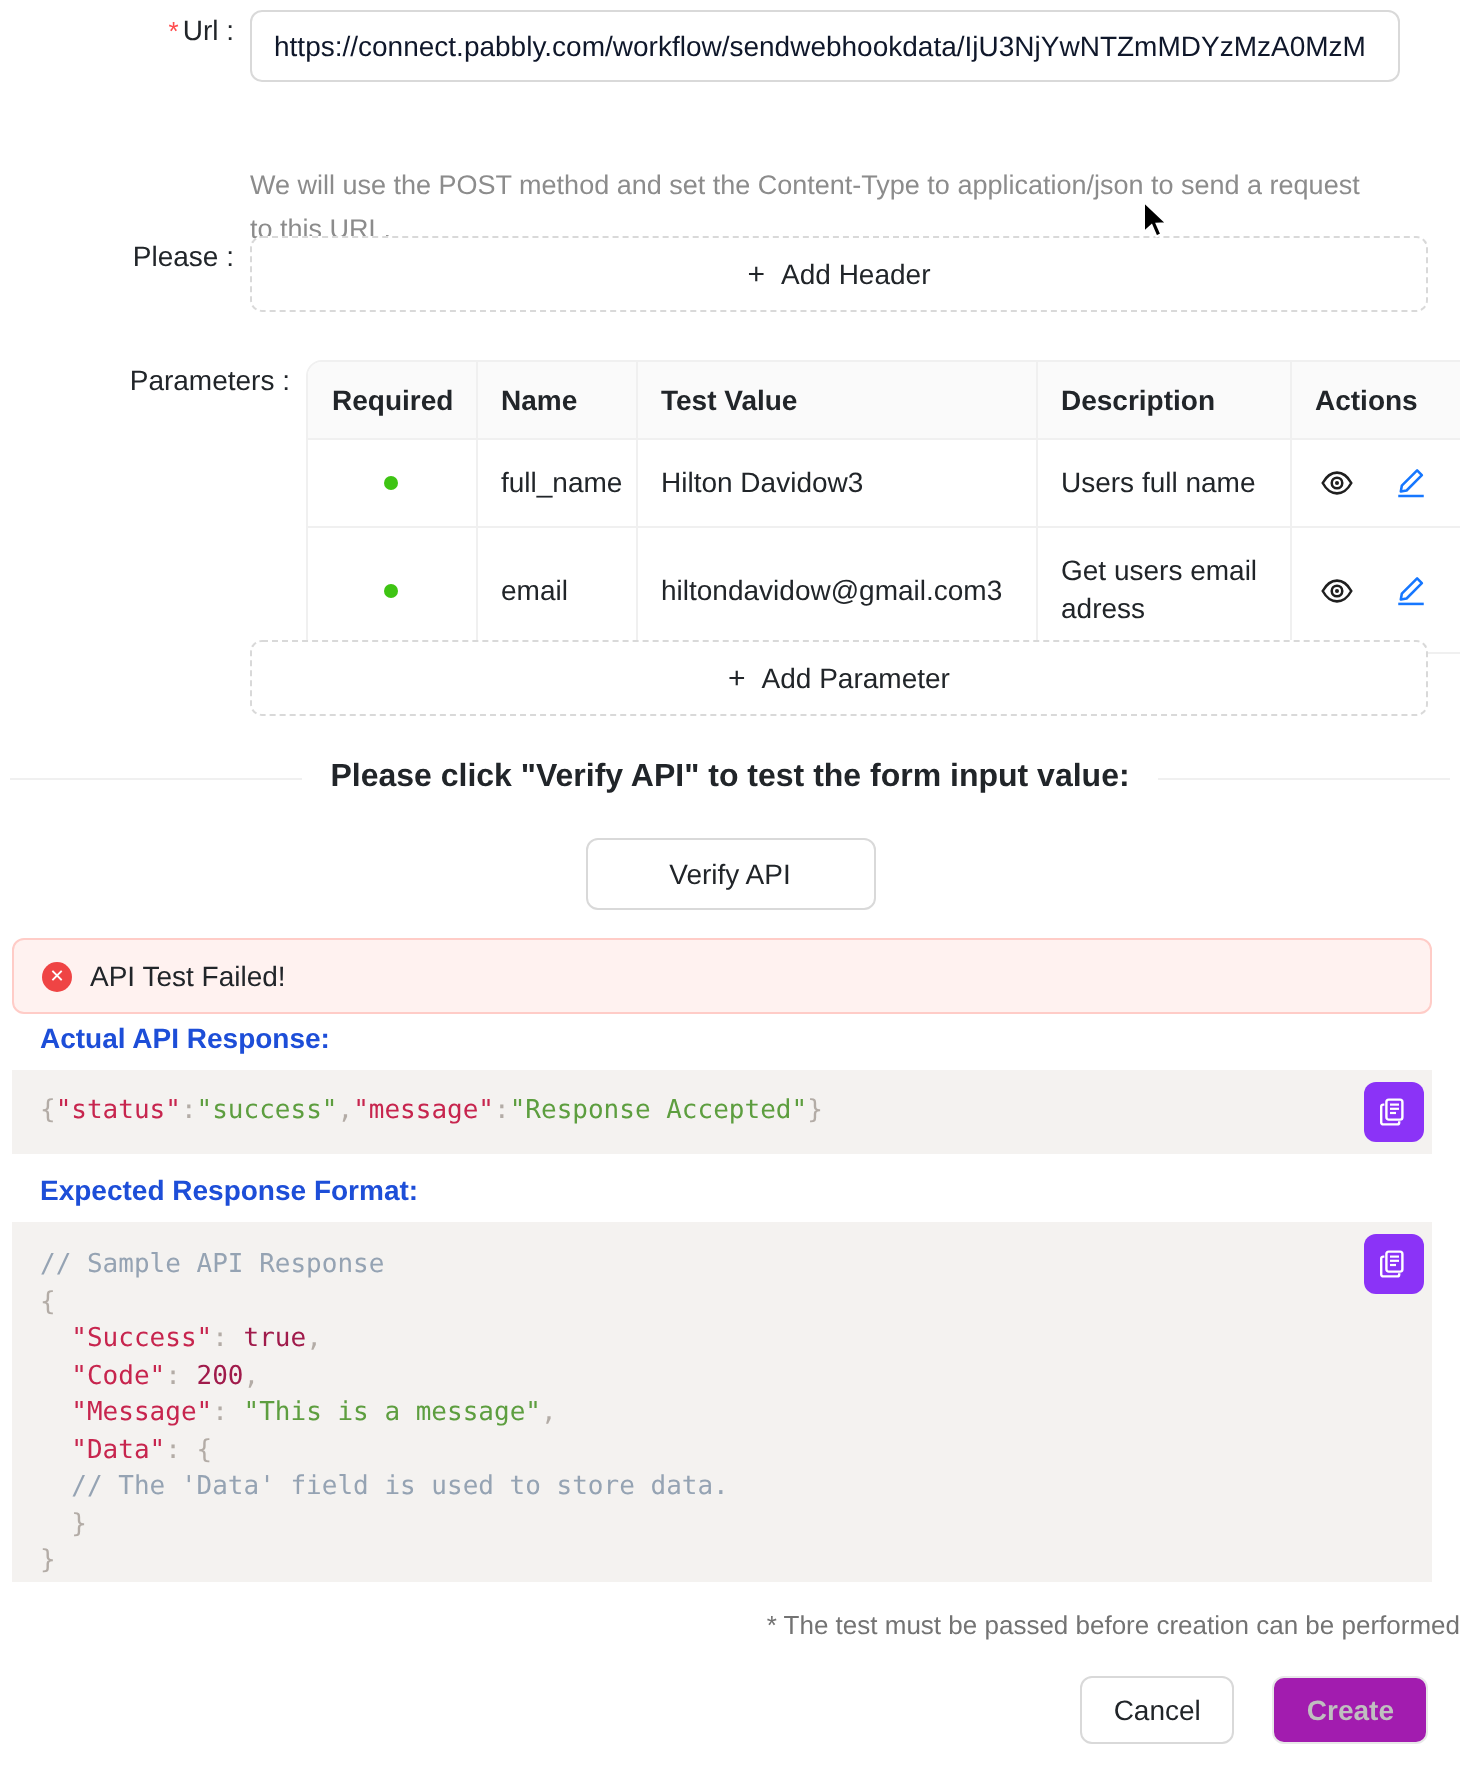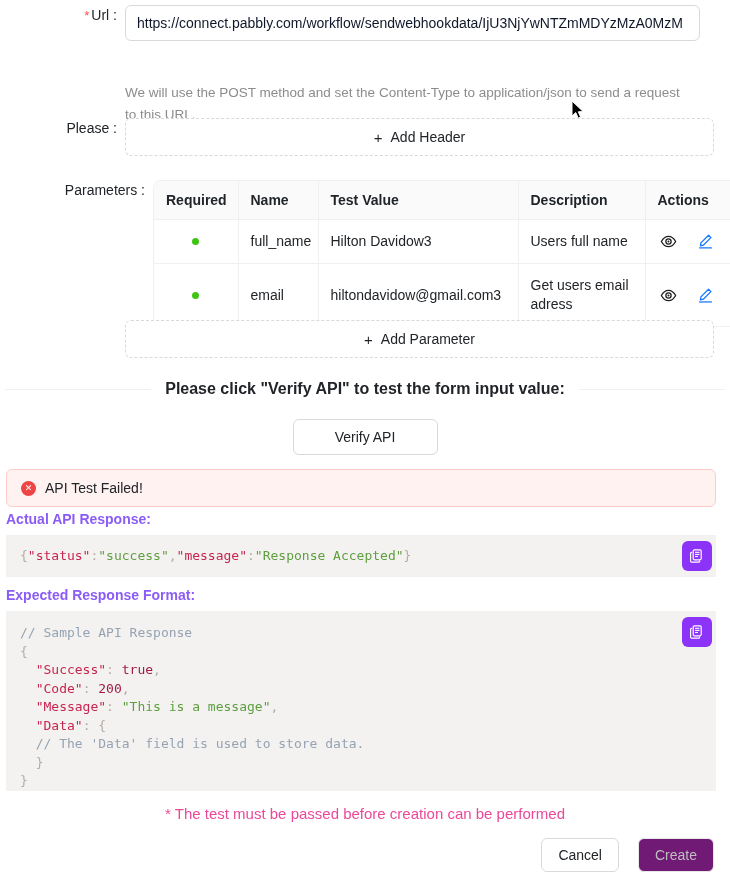--- a/index.html
+++ b/index.html
@@ -183,24 +183,24 @@
     display: flex; align-items: center; justify-content: center;
     margin-right: 9px;
     font-family: "Liberation Sans", sans-serif;
     flex: none;
   }
   .alert-text { font-size: 14px; color: #212529; }
 
   
   .sec-title {
     position: absolute;
-    left: 6px;
+    left: 20px;
     font-size: 14px;
     font-weight: bold;
-    color: #8b5cf6;
+    color: #1d4ed8;
     text-align: right;
   }
   #actual-title { top: 511px; }
   #expected-title { top: 587px; }
 
   .code-box {
     position: absolute;
     left: 6px;
     background: #f4f2f0;
     box-sizing: border-box;
@@ -228,23 +228,23 @@
     cursor: pointer;
   }
   #copy-actual { left: 682px; top: 541px; }
   #copy-expected { left: 682px; top: 617px; }
 
   
   .footnote {
     position: absolute;
     left: 0; top: 805px;
     width: 730px;
-    text-align: center;
-    font-size: 15px;
-    color: #ec4899;
+    text-align: right;
+    font-size: 13px;
+    color: #737373;
   }
   .footer-btns {
     position: absolute;
     right: 16px;
     top: 838px;
     display: flex;
     gap: 10px;
   }
   .btn {
     height: 34px;
@@ -253,24 +253,25 @@
     border-radius: 6px;
     font-size: 14px;
     font-family: "Liberation Sans", sans-serif;
     cursor: pointer;
     border: 1px solid #d9d9d9;
     background: #fff;
     color: #212529;
     margin-left: 9px;
   }
   .btn.disabled {
-    background: #701a75;
+    background: #a21caf;
     color: #bfbfbf;
     border-color: #e8e8e8;
     cursor: not-allowed;
+    font-weight: bold;
   }
 
   
   .cursor { position: absolute; left: 571px; top: 100px; pointer-events: none; }
 </style>
 </head>
 <body>
 
 <div class="page">
 

